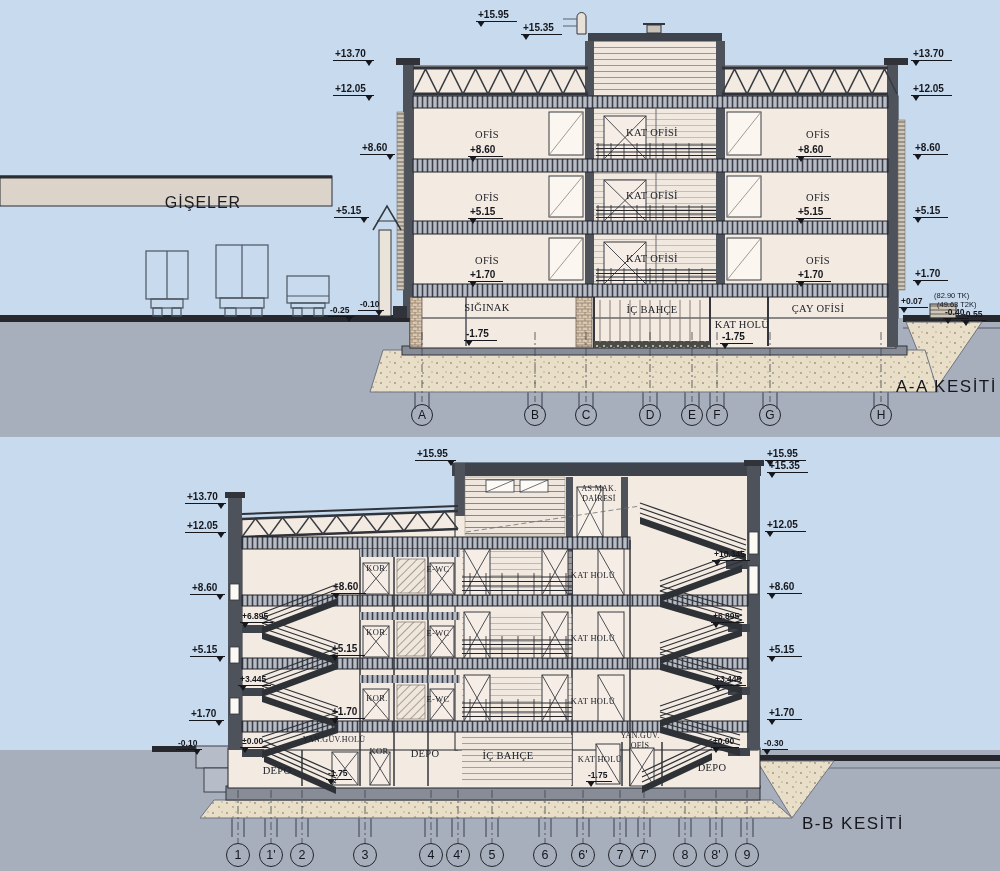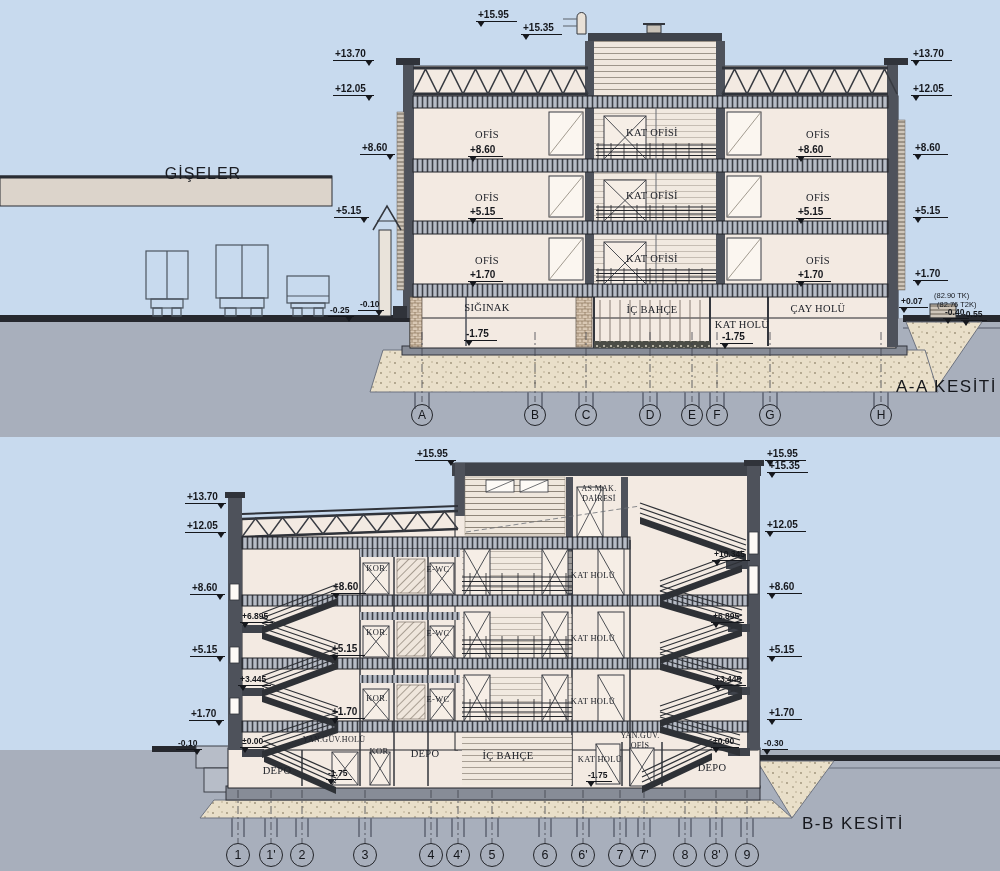--- a/index.html
+++ b/index.html
@@ -508,25 +508,25 @@
   <span class="elev tr" style="left:360px;top:143px">+8.60</span>
   <span class="elev tr" style="left:334px;top:206px">+5.15</span>
   <span class="elev sm tr" style="left:328px;top:306px">-0.25</span>
   <span class="elev sm tr" style="left:358px;top:300px">-0.10</span>
   <span class="elev" style="left:911px;top:49px">+13.70</span>
   <span class="elev" style="left:911px;top:84px">+12.05</span>
   <span class="elev" style="left:913px;top:143px">+8.60</span>
   <span class="elev" style="left:913px;top:206px">+5.15</span>
   <span class="elev" style="left:913px;top:269px">+1.70</span>
   <span class="note" style="left:934px;top:291px">(82.90 TK)</span>
-  <span class="note" style="left:937px;top:300px">(82.76 T2K)</span>
+  <span class="note" style="left:937px;top:300px">(49.63 T2K)</span>
   <span class="elev sm" style="left:899px;top:297px">+0.07</span>
   <span class="elev sm" style="left:943px;top:308px">-0.40</span>
   <span class="elev sm" style="left:961px;top:310px">-0.55</span>
-  <div class="canopy-label" style="left:128px;top:165px;width:150px">GİŞELER</div>
+  <div class="canopy-label" style="left:128px;top:194px;width:150px">GİŞELER</div>
 
   <div class="rl" style="left:452px;top:129px;width:70px">OFİS</div>
   <span class="elev" style="left:468px;top:145px">+8.60</span>
   <div class="rl" style="left:452px;top:192px;width:70px">OFİS</div>
   <span class="elev" style="left:468px;top:207px">+5.15</span>
   <div class="rl" style="left:452px;top:255px;width:70px">OFİS</div>
   <span class="elev" style="left:468px;top:270px">+1.70</span>
 
   <div class="rl" style="left:608px;top:127px;width:88px">KAT OFİSİ</div>
   <div class="rl" style="left:608px;top:190px;width:88px">KAT OFİSİ</div>
@@ -537,21 +537,21 @@
   <div class="rl" style="left:783px;top:192px;width:70px">OFİS</div>
   <span class="elev" style="left:796px;top:207px">+5.15</span>
   <div class="rl" style="left:783px;top:255px;width:70px">OFİS</div>
   <span class="elev" style="left:796px;top:270px">+1.70</span>
 
   <div class="rl" style="left:447px;top:302px;width:80px">SIĞINAK</div>
   <span class="elev" style="left:464px;top:329px">-1.75</span>
   <div class="rl" style="left:612px;top:304px;width:80px">İÇ BAHÇE</div>
   <div class="rl" style="left:703px;top:319px;width:78px">KAT HOLÜ</div>
   <span class="elev" style="left:720px;top:332px">-1.75</span>
-  <div class="rl" style="left:776px;top:303px;width:84px">ÇAY HOLÜ</div>
+  <div class="rl" style="left:776px;top:303px;width:84px">ÇAY OFİSİ</div>
 
   <div class="title" style="left:896px;top:377px">A-A KESİTİ</div>
 
   <div class="bub" style="left:411px;top:404px">A</div>
   <div class="bub" style="left:524px;top:404px">B</div>
   <div class="bub" style="left:575px;top:404px">C</div>
   <div class="bub" style="left:639px;top:404px">D</div>
   <div class="bub" style="left:681px;top:404px">E</div>
   <div class="bub" style="left:706px;top:404px">F</div>
   <div class="bub" style="left:759px;top:404px">G</div>

